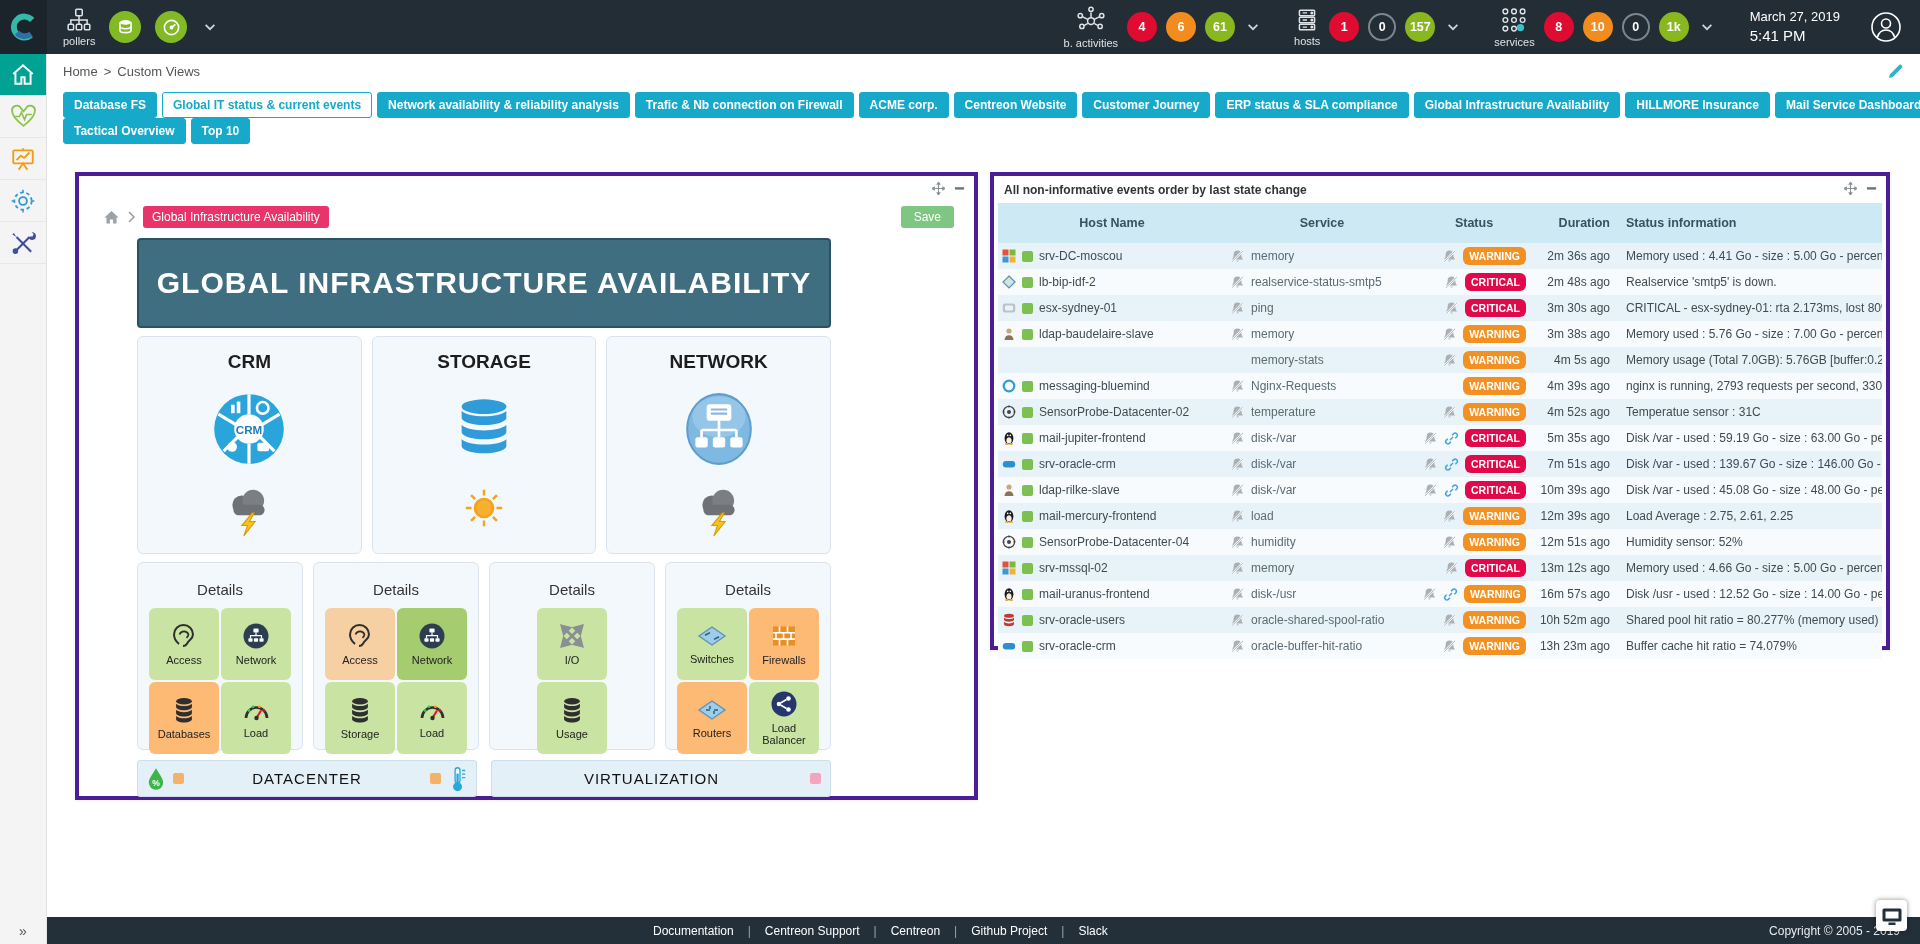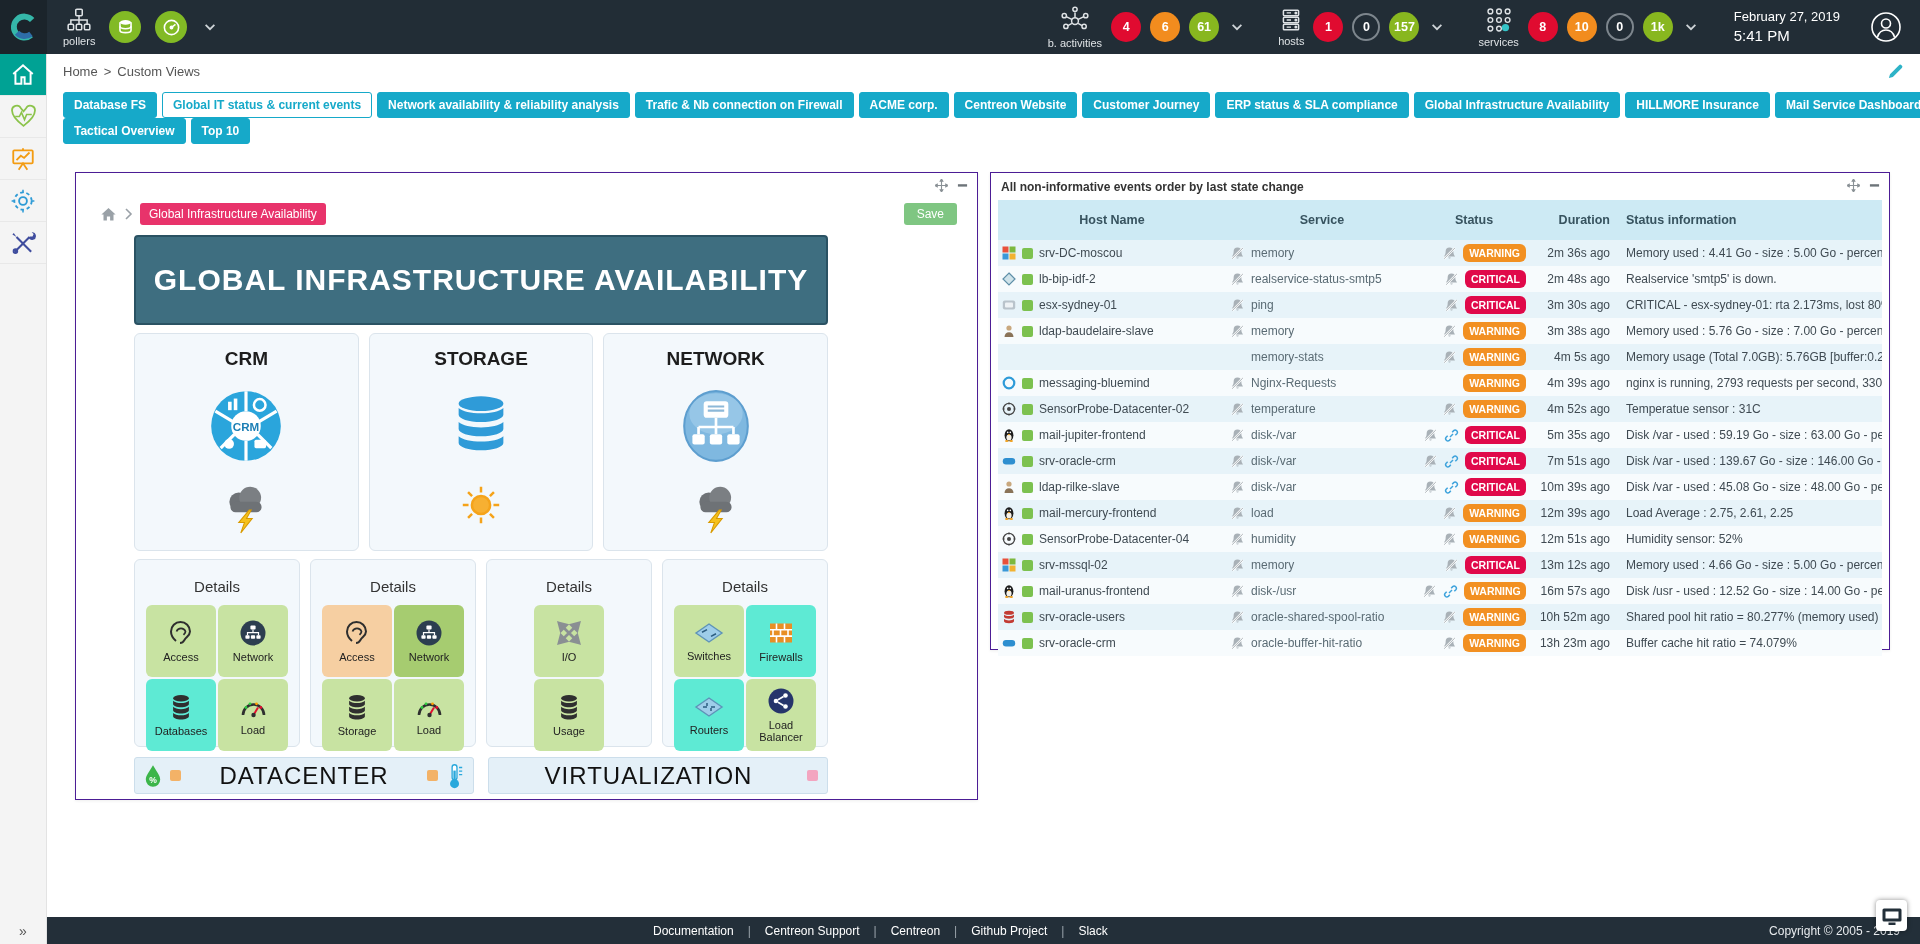--- a/index.html
+++ b/index.html
@@ -41,21 +41,21 @@
   
   .content{position:absolute;left:47px;top:54px;width:1873px;height:863px;background:#fff}
   .crumbbar{display:flex;align-items:center;height:34px;padding:0 16px;font-size:13px;color:#555;gap:6px}
   .crumbbar .pencil{margin-left:auto}
   .tabs{padding:4px 0 0 16px}
   .tabrow{display:flex;gap:5px;flex-wrap:nowrap}
   .tab{background:#16a9c9;border:1px solid #16a9c9;color:#fff;font-size:12px;font-weight:bold;
        padding:5px 10px;border-radius:3px;white-space:nowrap;cursor:pointer}
   .tab.active{background:#fff;color:#16a9c9}
 
-  .widget{position:absolute;background:#fff;border:1px solid #4c1d95;box-shadow:0 1px 3px rgba(0,0,0,.07)}
+  .widget{position:absolute;background:#fff;border:4px solid #4c1d95;box-shadow:0 1px 3px rgba(0,0,0,.07)}
   .w-controls{position:absolute;top:6px;right:9px;display:flex;gap:9px;align-items:center}
 
   
   #leftWidget{left:28px;top:118px;width:903px;height:628px}
   .gi-crumb{display:flex;align-items:center;gap:7px;padding:30px 20px 10px 24px}
   .pill-label{background:#e8336b;color:#fff;font-size:12px;padding:4px 9px;border-radius:3px}
   .save-btn{margin-left:auto;background:#7fc682;color:#fff;font-size:12px;padding:4px 13px;border-radius:3px;
             border:none;cursor:pointer}
   .gi-diagram{margin-left:58px;width:694px}
   .gi-title{height:90px;background:#3e6e80;border:2px solid #2a5263;border-radius:4px;color:#fff;
@@ -65,25 +65,25 @@
            display:flex;flex-direction:column;align-items:center}
   .svc-title{font-size:19px;font-weight:bold;color:#1d1d1d;margin-top:14px}
   .svc-main{height:112px;display:flex;align-items:center}
   .svc-weather{height:62px;display:flex;align-items:flex-start}
   .det-box{flex:1;background:#f3f8fc;border:1px solid #dbe4ec;border-radius:6px;height:188px;padding-top:8px}
   .det-title{text-align:center;font-size:15px;color:#333;margin:10px 0 10px}
   .det-grid{display:grid;grid-template-columns:repeat(2,70px);gap:2px;justify-content:center}
   .det-grid.single{grid-template-columns:70px}
   .dbtn{height:72px;border-radius:6px;display:flex;flex-direction:column;align-items:center;justify-content:center;
         gap:4px;font-size:11px;color:#222;text-align:center;word-break:break-word;padding:2px;cursor:pointer;line-height:1.1}
-  .dbtn.g{background:#c8e3a2}.dbtn.g2{background:#a6cc70}.dbtn.p{background:#5eead4}.dbtn.o{background:#f6cfa2}
+  .dbtn.g{background:#c8e3a2}.dbtn.g2{background:#a6cc70}.dbtn.p{background:#fdba74}.dbtn.o{background:#f6cfa2}
   .gi-bars{display:flex;gap:14px;margin-top:10px}
   .gi-bar{flex:1;height:37px;background:#e4f0f8;border:1px solid #ccdeeb;border-radius:3px;
           display:flex;align-items:center;padding:0 9px;gap:8px}
-  .gi-bar .lbl{flex:1;text-align:center;font-size:24px;letter-spacing:1px;color:#111}
+  .gi-bar .lbl{flex:1;text-align:center;font-size:15px;letter-spacing:1px;color:#111}
   .sq{width:11px;height:11px;border-radius:2px;display:inline-block;flex:none}
   .sq.o{background:#f3b267}.sq.p{background:#f3a5c0}
 
   
   #rightWidget{left:943px;top:118px;width:900px;height:478px}
   .evt-head{display:flex;align-items:center;padding:7px 10px 6px;font-size:12px;font-weight:bold;color:#333}
   table.evt{width:884px;margin:0 auto;border-collapse:collapse;font-size:12px;color:#3f4a52;table-layout:fixed}
   table.evt th{background:#cdeaf4;color:#37535f;font-weight:bold;height:40px;font-size:12.5px}
   table.evt td{height:26px;padding:0 4px;white-space:nowrap;overflow:hidden}
   table.evt tbody tr:nth-child(odd){background:#e7f3f9}
@@ -231,21 +231,21 @@
         <span class="badge neutral">0</span>
         <span class="badge ok">1k</span>
         <span class="icn chev">
           <svg width="14" height="14" viewBox="0 0 16 16" fill="none" stroke="#cfd4d8" stroke-width="2">
             <path d="M3 5.5l5 5 5-5"></path>
           </svg>
         </span>
       </div>
     </div>
   <div class="hdate">
-    <div class="d">February 27, 2019</div>
+    <div class="d">March 27, 2019</div>
     <div class="t">5:41 PM</div>
   </div>
   <span class="icn havatar">
       <svg width="32" height="32" viewBox="0 0 32 32" fill="none" stroke="#fff" stroke-width="1.6">
         <circle cx="16" cy="16" r="14"></circle>
         <circle cx="16" cy="12.5" r="4.5"></circle>
         <path d="M7.5 26c1.5-5 4.5-7 8.5-7s7 2 8.5 7"></path>
       </svg>
     </span>
 </header>

